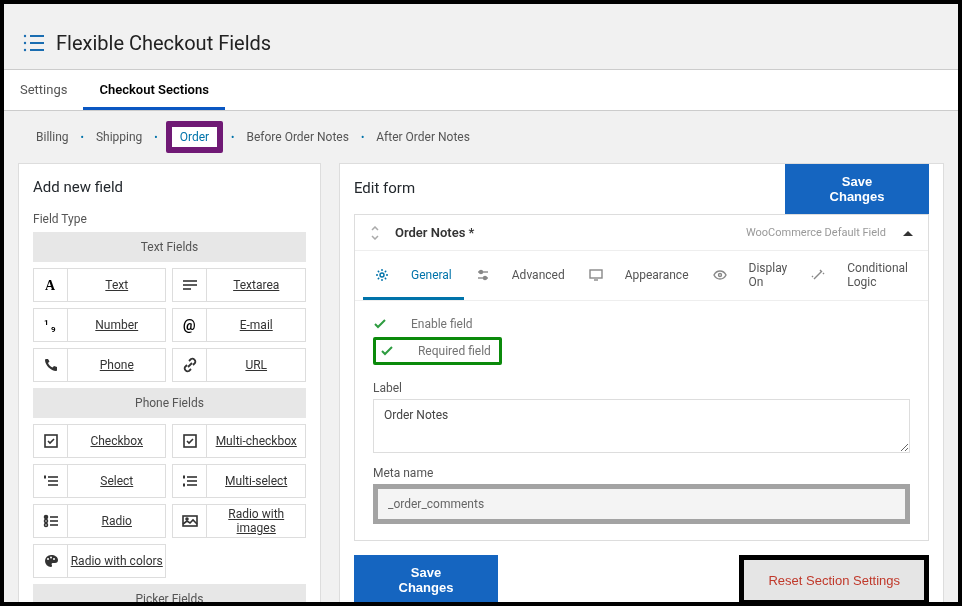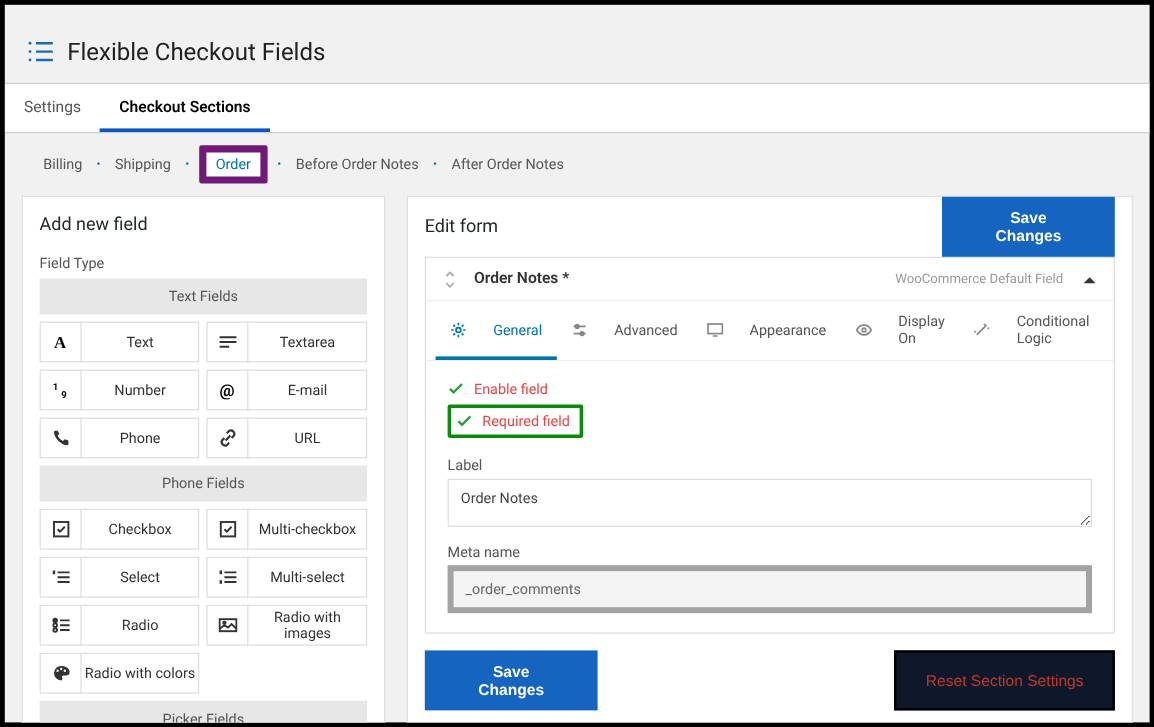--- a/index.html
+++ b/index.html
@@ -127,35 +127,36 @@
     height: 34px;
     display: flex;
     align-items: center;
     justify-content: center;
     border-right: 1px solid #ddd;
     color: #333;
   }
   .field-btn-label {
     flex: 1;
     text-align: center;
+    text-decoration: underline;
   }
   .btn-primary {
     background: #1565c0;
     color: #fff;
     border: none;
     padding: 10px 30px;
     font-size: 13px;
     cursor: pointer;
     font-weight: 600;
   }
   .btn-primary.wide { width: 144px; }
   .btn-danger {
-    background: #0f172a;
+    background: #e5e5e5;
     color: #c0392b;
-    border: 2px solid #000000;
+    border: 5px solid #000000;
     padding: 10px 24px;
     font-size: 13px;
     cursor: pointer;
     text-align: center;
   }
   .form-field-box {
     margin: 0 14px 14px;
     border: 1px solid #ddd;
   }
   .form-field-head {
@@ -185,45 +186,45 @@
   }
   .inner-tab.active {
     color: #0073aa;
     border-bottom-color: #0073aa;
   }
   .inner-tab-icon { color: inherit; }
   .form-body { padding: 12px 18px 16px; }
   .check-row {
     display: flex;
     align-items: center;
-    gap: 8px;
+    gap: 24px;
     font-size: 12px;
     padding: 4px 0;
-    color: #ef4444;
+    color: #737373;
   }
   .check-row.highlight {
     border: 3px solid #0b8a0b;
     display: inline-flex;
     padding: 4px 8px 4px 4px;
     margin-top: 2px;
     margin-bottom: 6px;
     border-radius: 2px;
   }
   .check-mark { color: #2e9c40; }
   .form-label { font-size: 12px; color: #555; margin: 10px 0 4px; }
   .text-input, .textarea {
     width: 100%;
     border: 1px solid #ddd;
     padding: 8px 10px;
     font-size: 12px;
     font-family: inherit;
     color: #444;
     background: #fff;
   }
-  .textarea { height: 40px; resize: both; }
+  .textarea { height: 54px; resize: both; }
   .readonly-input {
     width: 100%;
     border: 5px solid #a3a3a3;
     background: #f4f4f4;
     padding: 8px 10px;
     font-size: 12px;
     color: #666;
   }
   .bottom-actions {
     display: flex;

